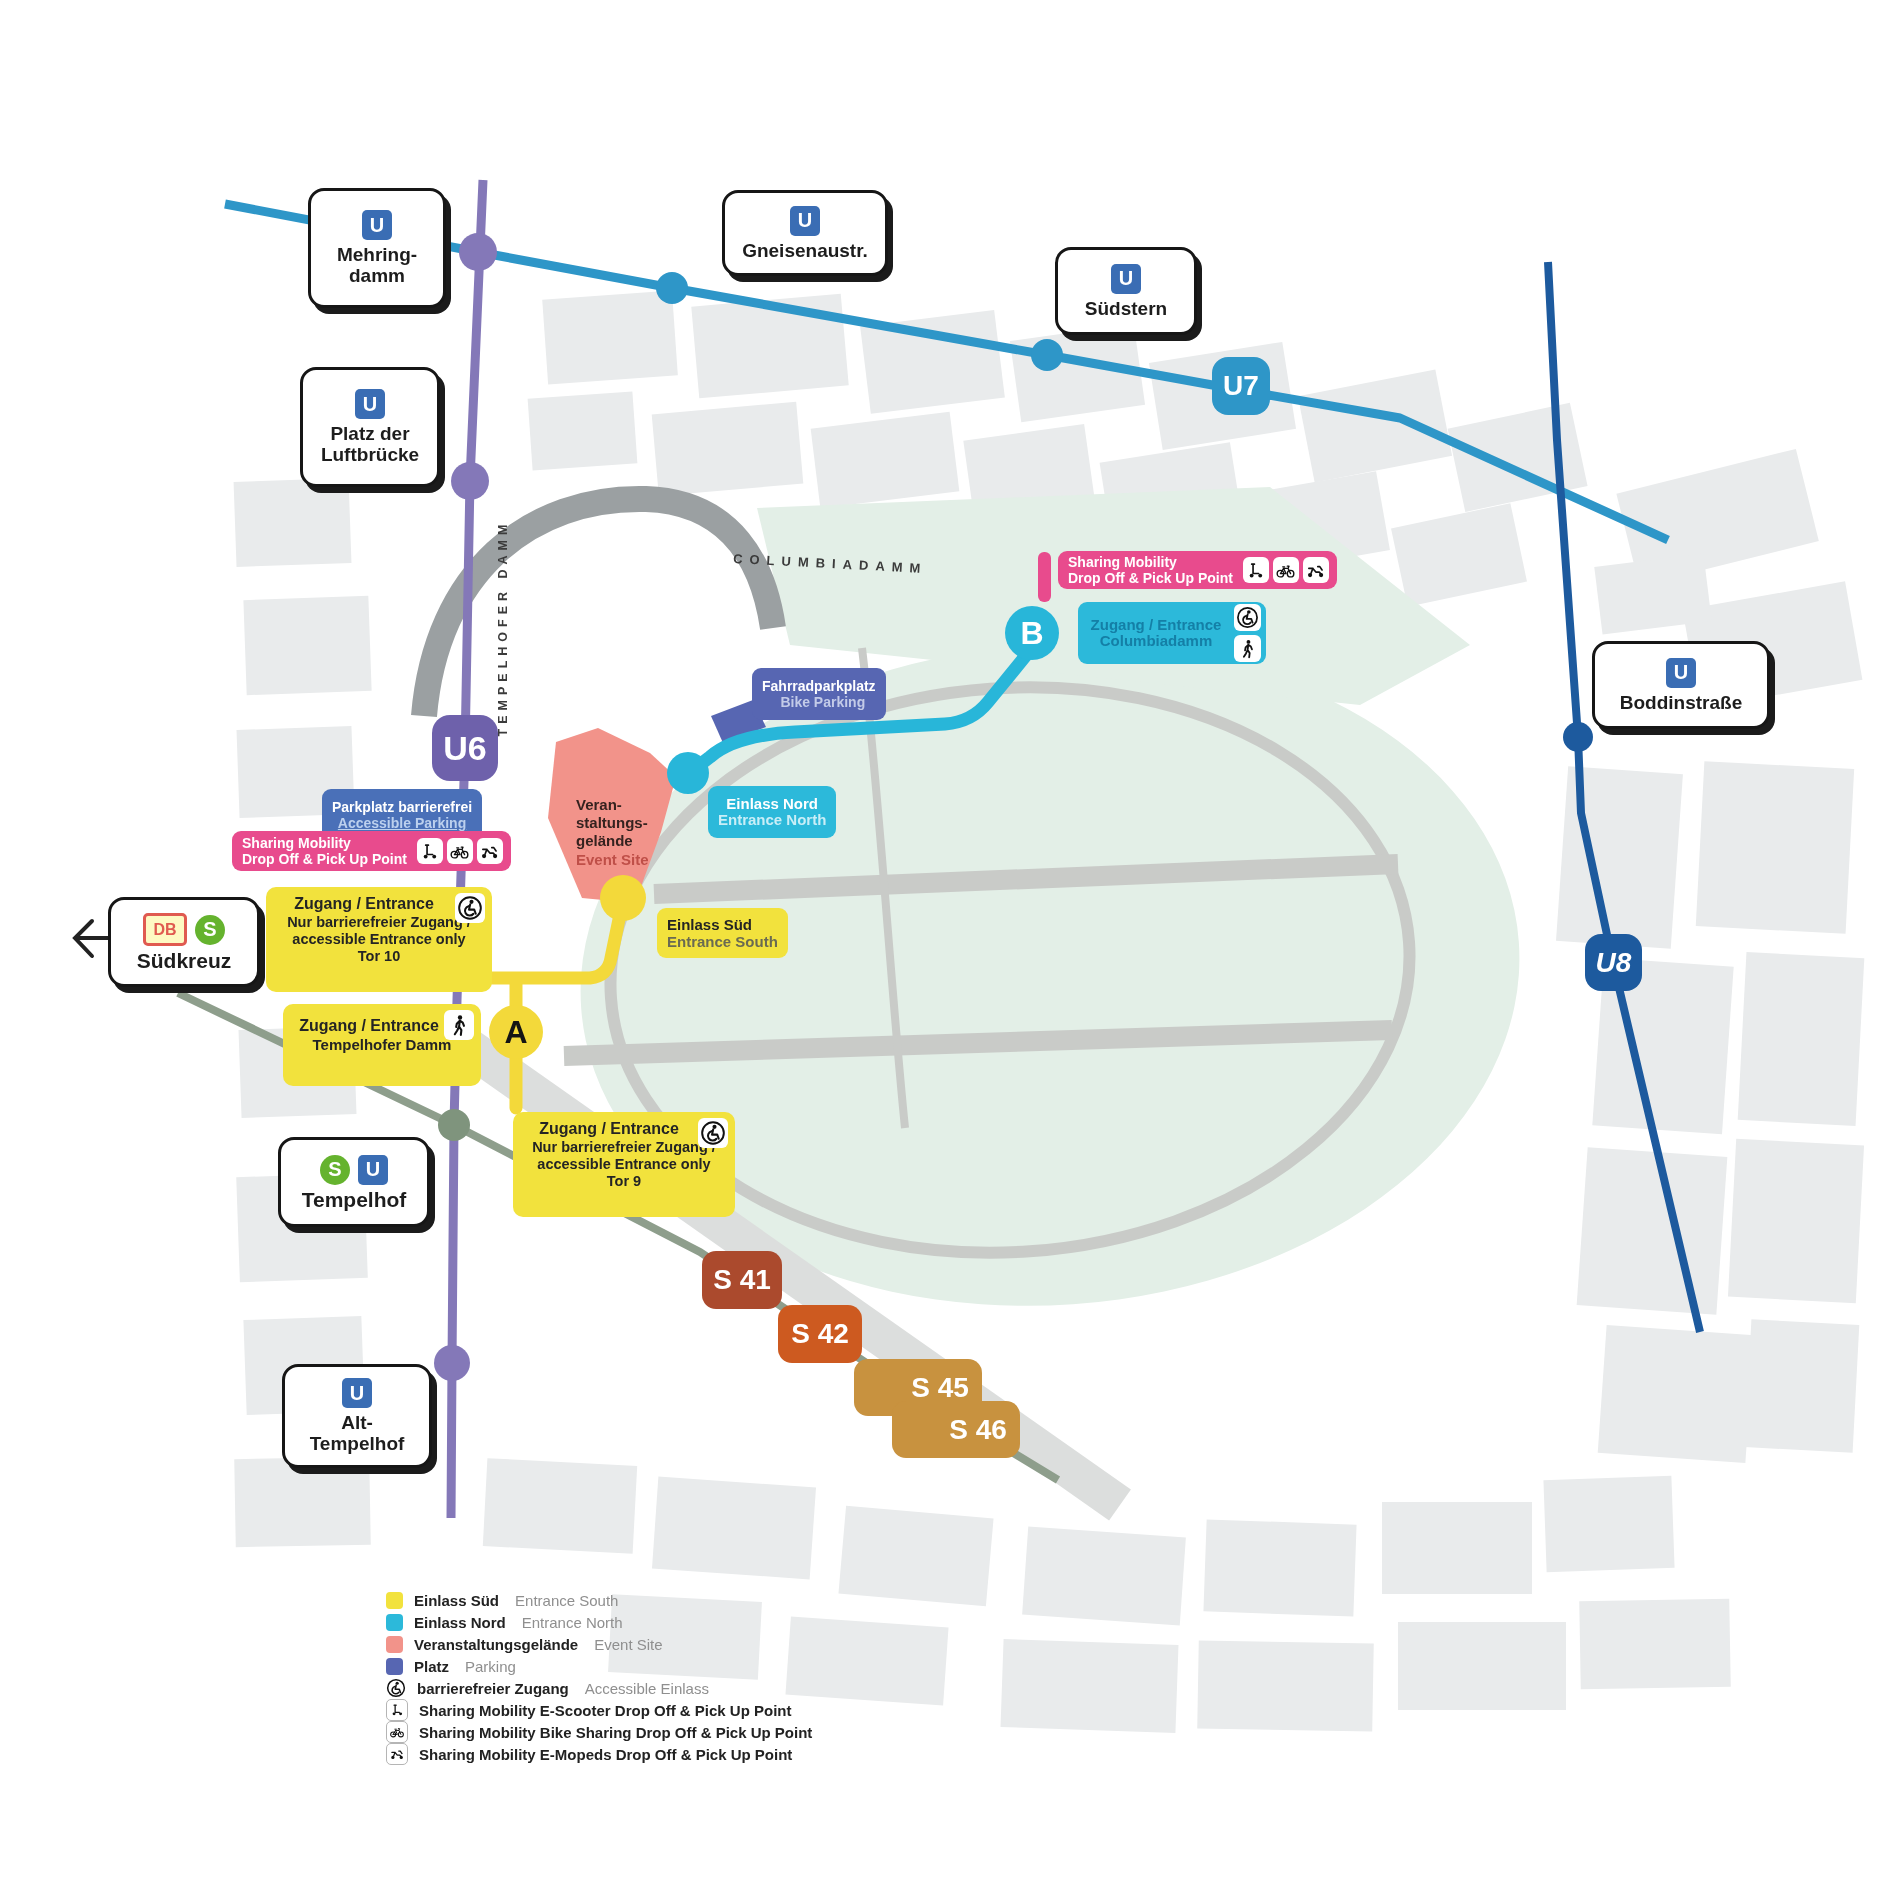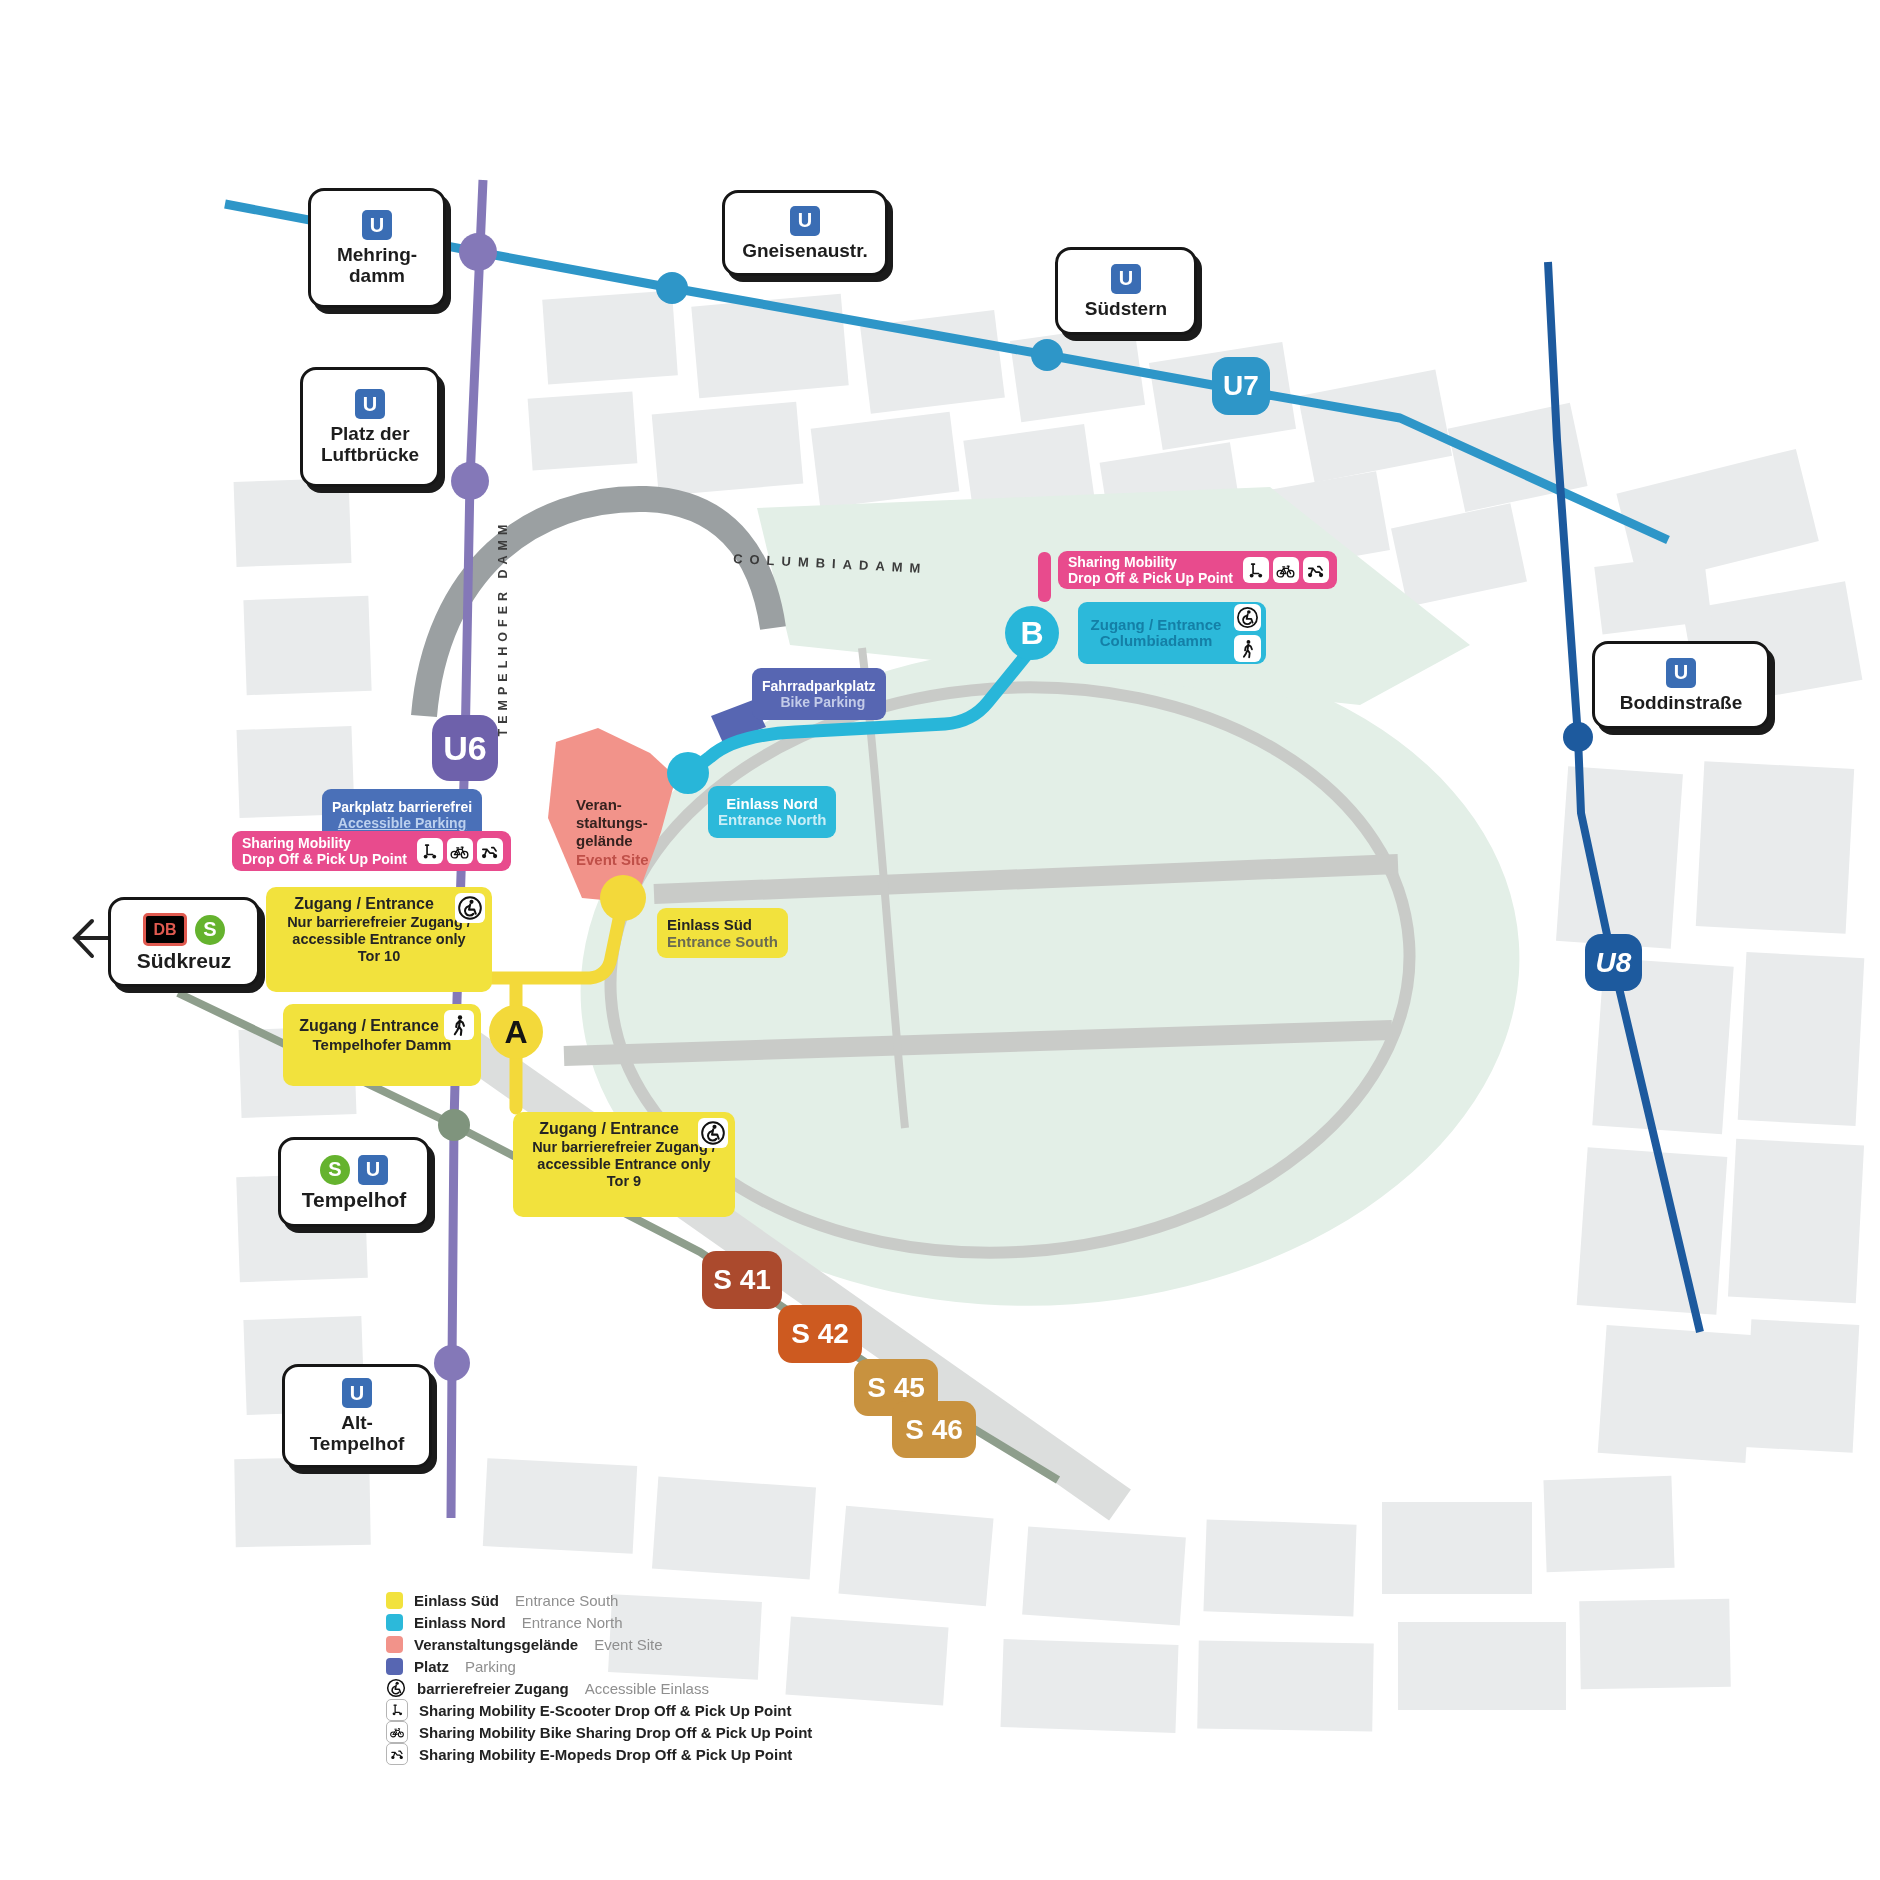--- a/index.html
+++ b/index.html
@@ -10,32 +10,32 @@
   
   .stationbox{position:absolute;background:#fff;border:3px solid #161616;border-radius:16px;
     box-shadow:5px 6px 0 #1b1b1b;display:flex;flex-direction:column;align-items:center;
     justify-content:center;gap:4px;text-align:center;z-index:6;}
   .stationbox .nm{font-size:19px;line-height:21px;font-weight:700;color:#1d1d1d;white-space:nowrap;}
   .logorow{display:flex;gap:8px;align-items:center;justify-content:center;}
   .ulogo{width:30px;height:30px;background:#3a6db4;border-radius:5px;color:#fff;display:flex;
     align-items:center;justify-content:center;font-size:20px;font-weight:700;}
   .slogo{width:30px;height:30px;background:#65b32e;border-radius:50%;color:#fff;display:flex;
     align-items:center;justify-content:center;font-size:20px;font-weight:700;}
-  .dblogo{width:38px;height:27px;background:#000000;border:3px solid #e05a50;border-radius:5px;
+  .dblogo{width:38px;height:27px;background:#fef9c3;border:3px solid #e05a50;border-radius:5px;
     color:#e05a50;display:flex;align-items:center;justify-content:center;font-size:16px;font-weight:700;}
 
   
   .badge{position:absolute;color:#fff;font-weight:700;display:flex;align-items:center;
     justify-content:center;z-index:5;}
   .badge.u6{background:#6e61ab;border-radius:18px;font-size:34px;}
   .badge.u7{background:#2e96c8;border-radius:16px;font-size:28px;}
   .badge.u8{background:#1d5a9e;border-radius:16px;font-size:28px;}
   .badge.s41{background:#ab4a2d;border-radius:14px;font-size:28px;}
   .badge.s42{background:#cd5a20;border-radius:14px;font-size:28px;}
-  .badge.s45,.badge.s46{background:#c8923f;border-radius:14px;font-size:28px;}
+  .badge.s45,.badge.s46{background:#c8923f;border-radius:14px;font-size:28px;padding-left:44px;}
 
   
   .plabel{position:absolute;border-radius:9px;color:#fff;z-index:5;display:flex;align-items:center;}
   .pink{background:#e84b8d;}
   .pinkbar{position:absolute;width:13px;height:50px;border-radius:6px;background:#e84b8d;z-index:5;}
   .lbl2{display:flex;flex-direction:column;justify-content:center;padding:4px 10px;}
   .lbl2 .l1{font-size:14px;line-height:16px;font-weight:700;white-space:nowrap;}
   .lbl2 .l2{font-size:14px;line-height:16px;font-weight:700;white-space:nowrap;}
   .iconsq{background:#fff;border-radius:6px;display:flex;align-items:center;justify-content:center;}
   .iconrow{display:flex;gap:4px;align-items:center;padding-right:8px;}

